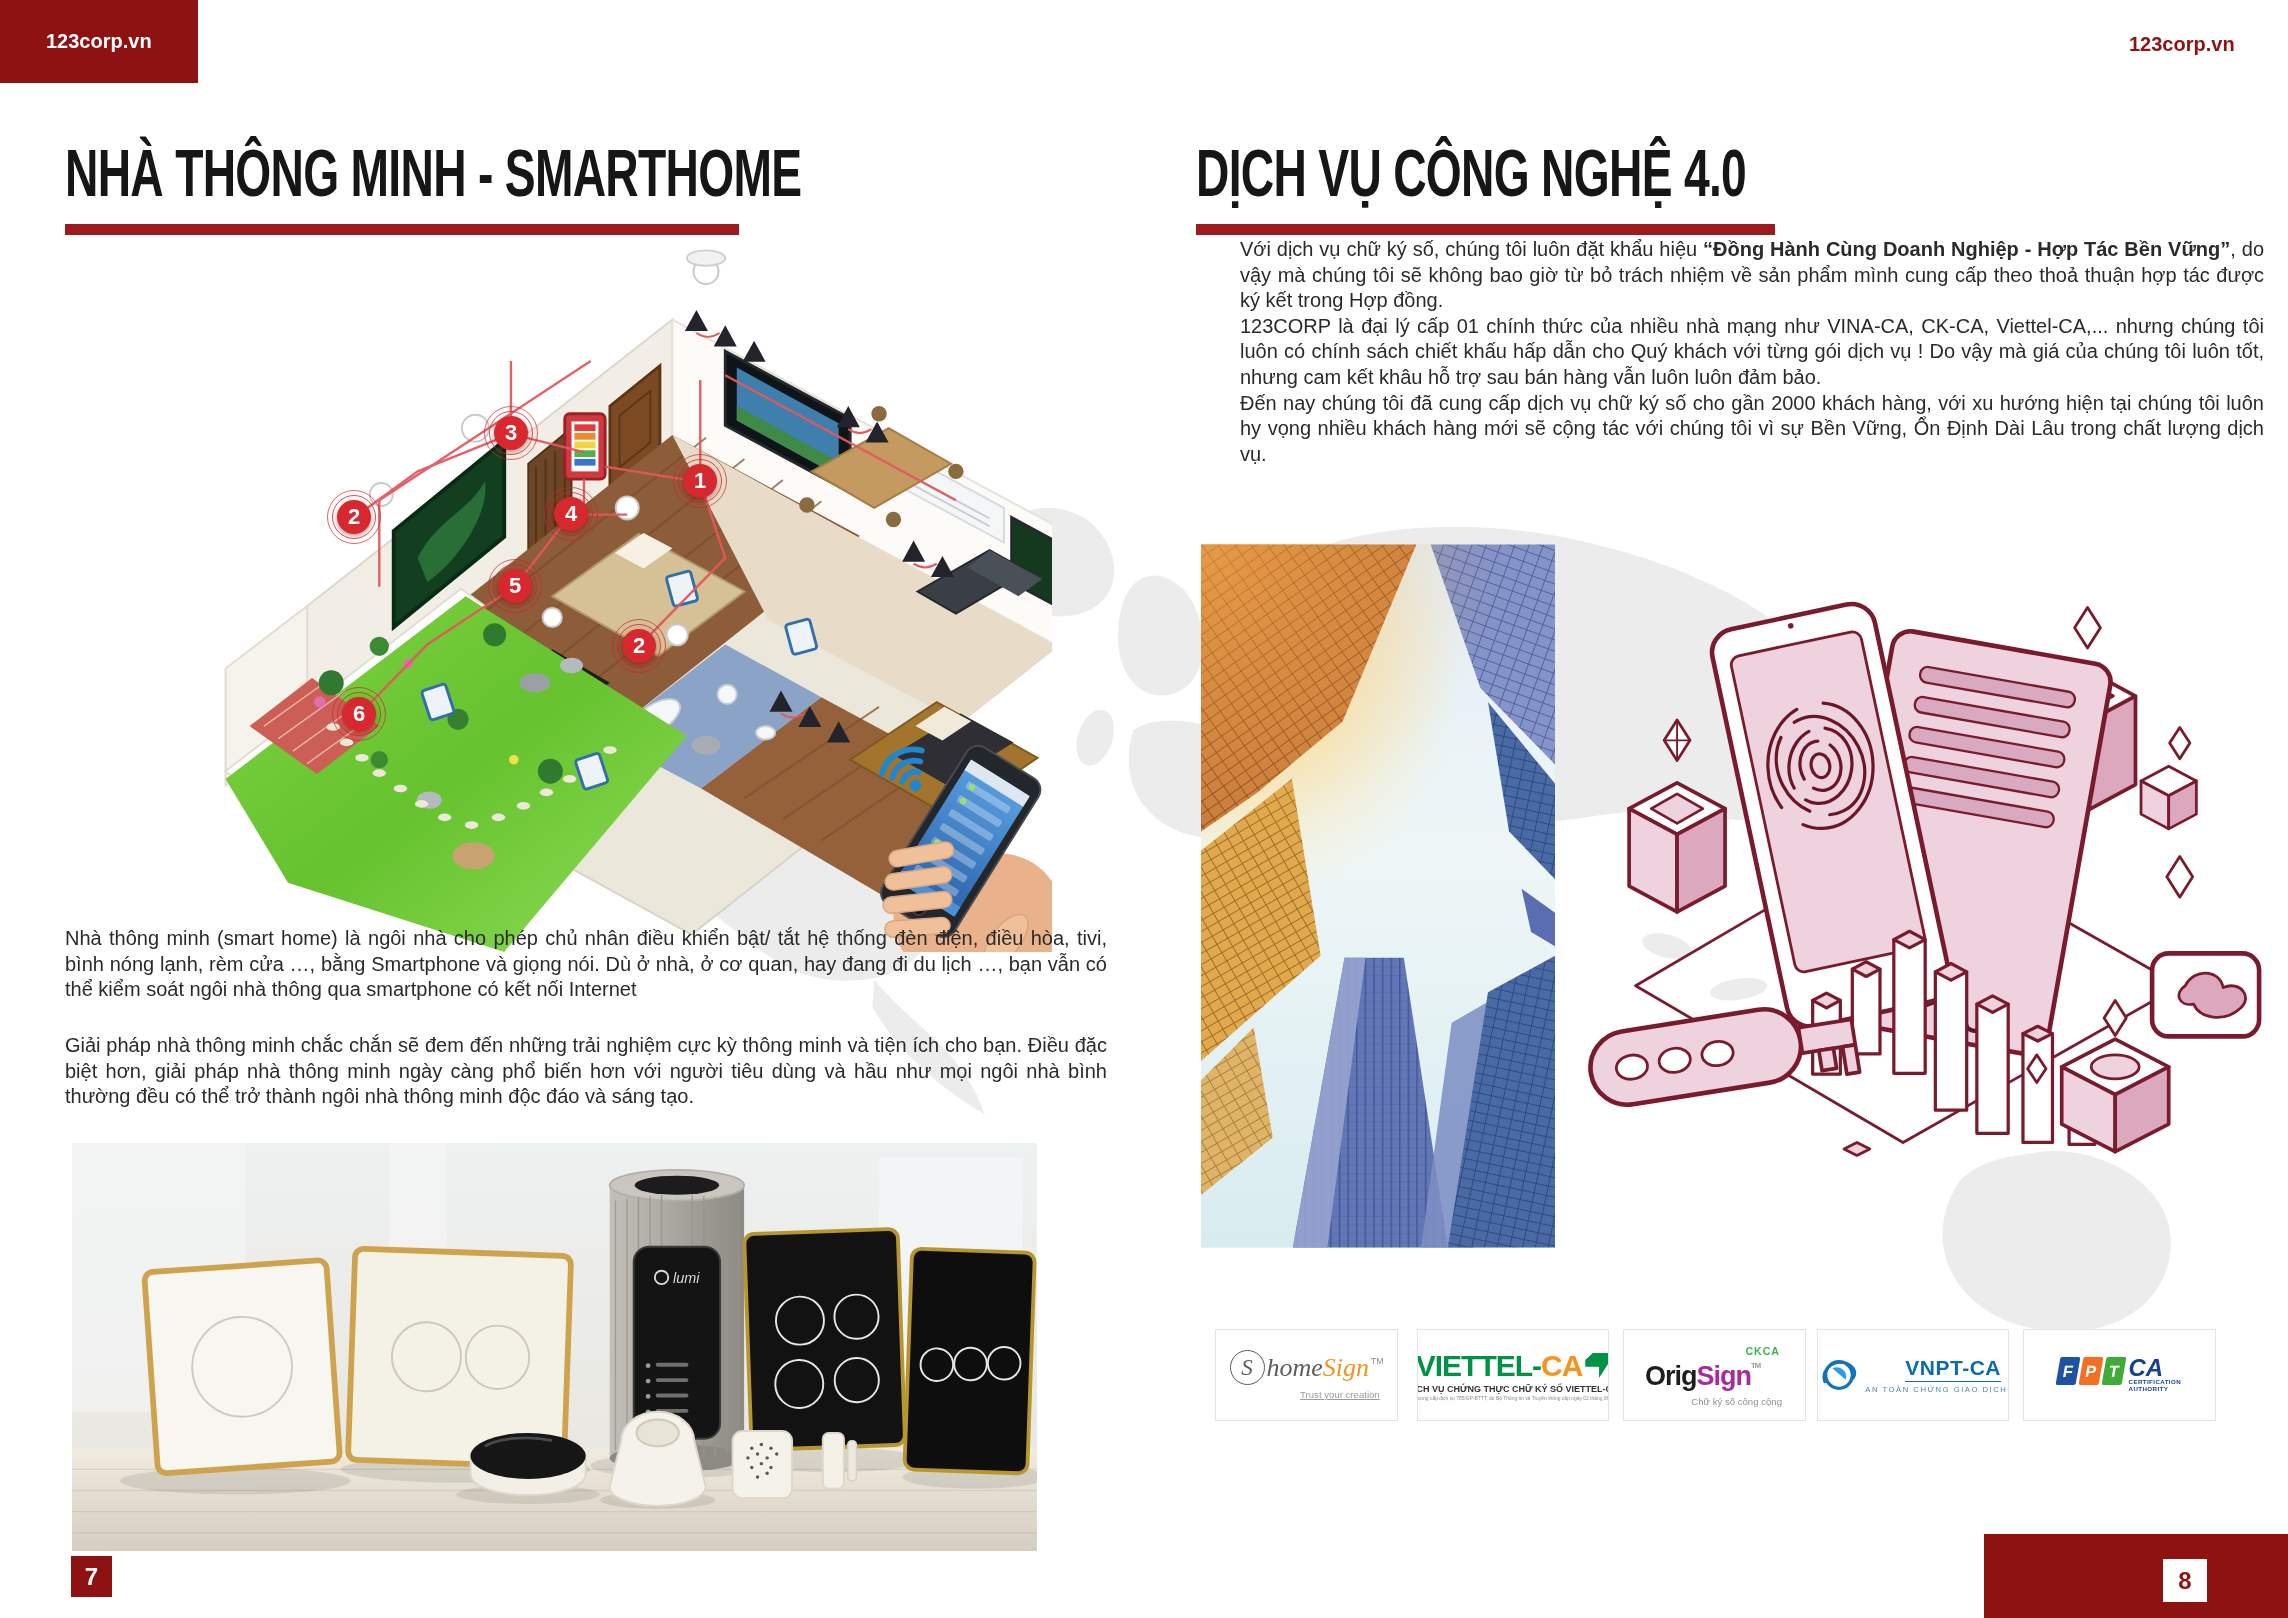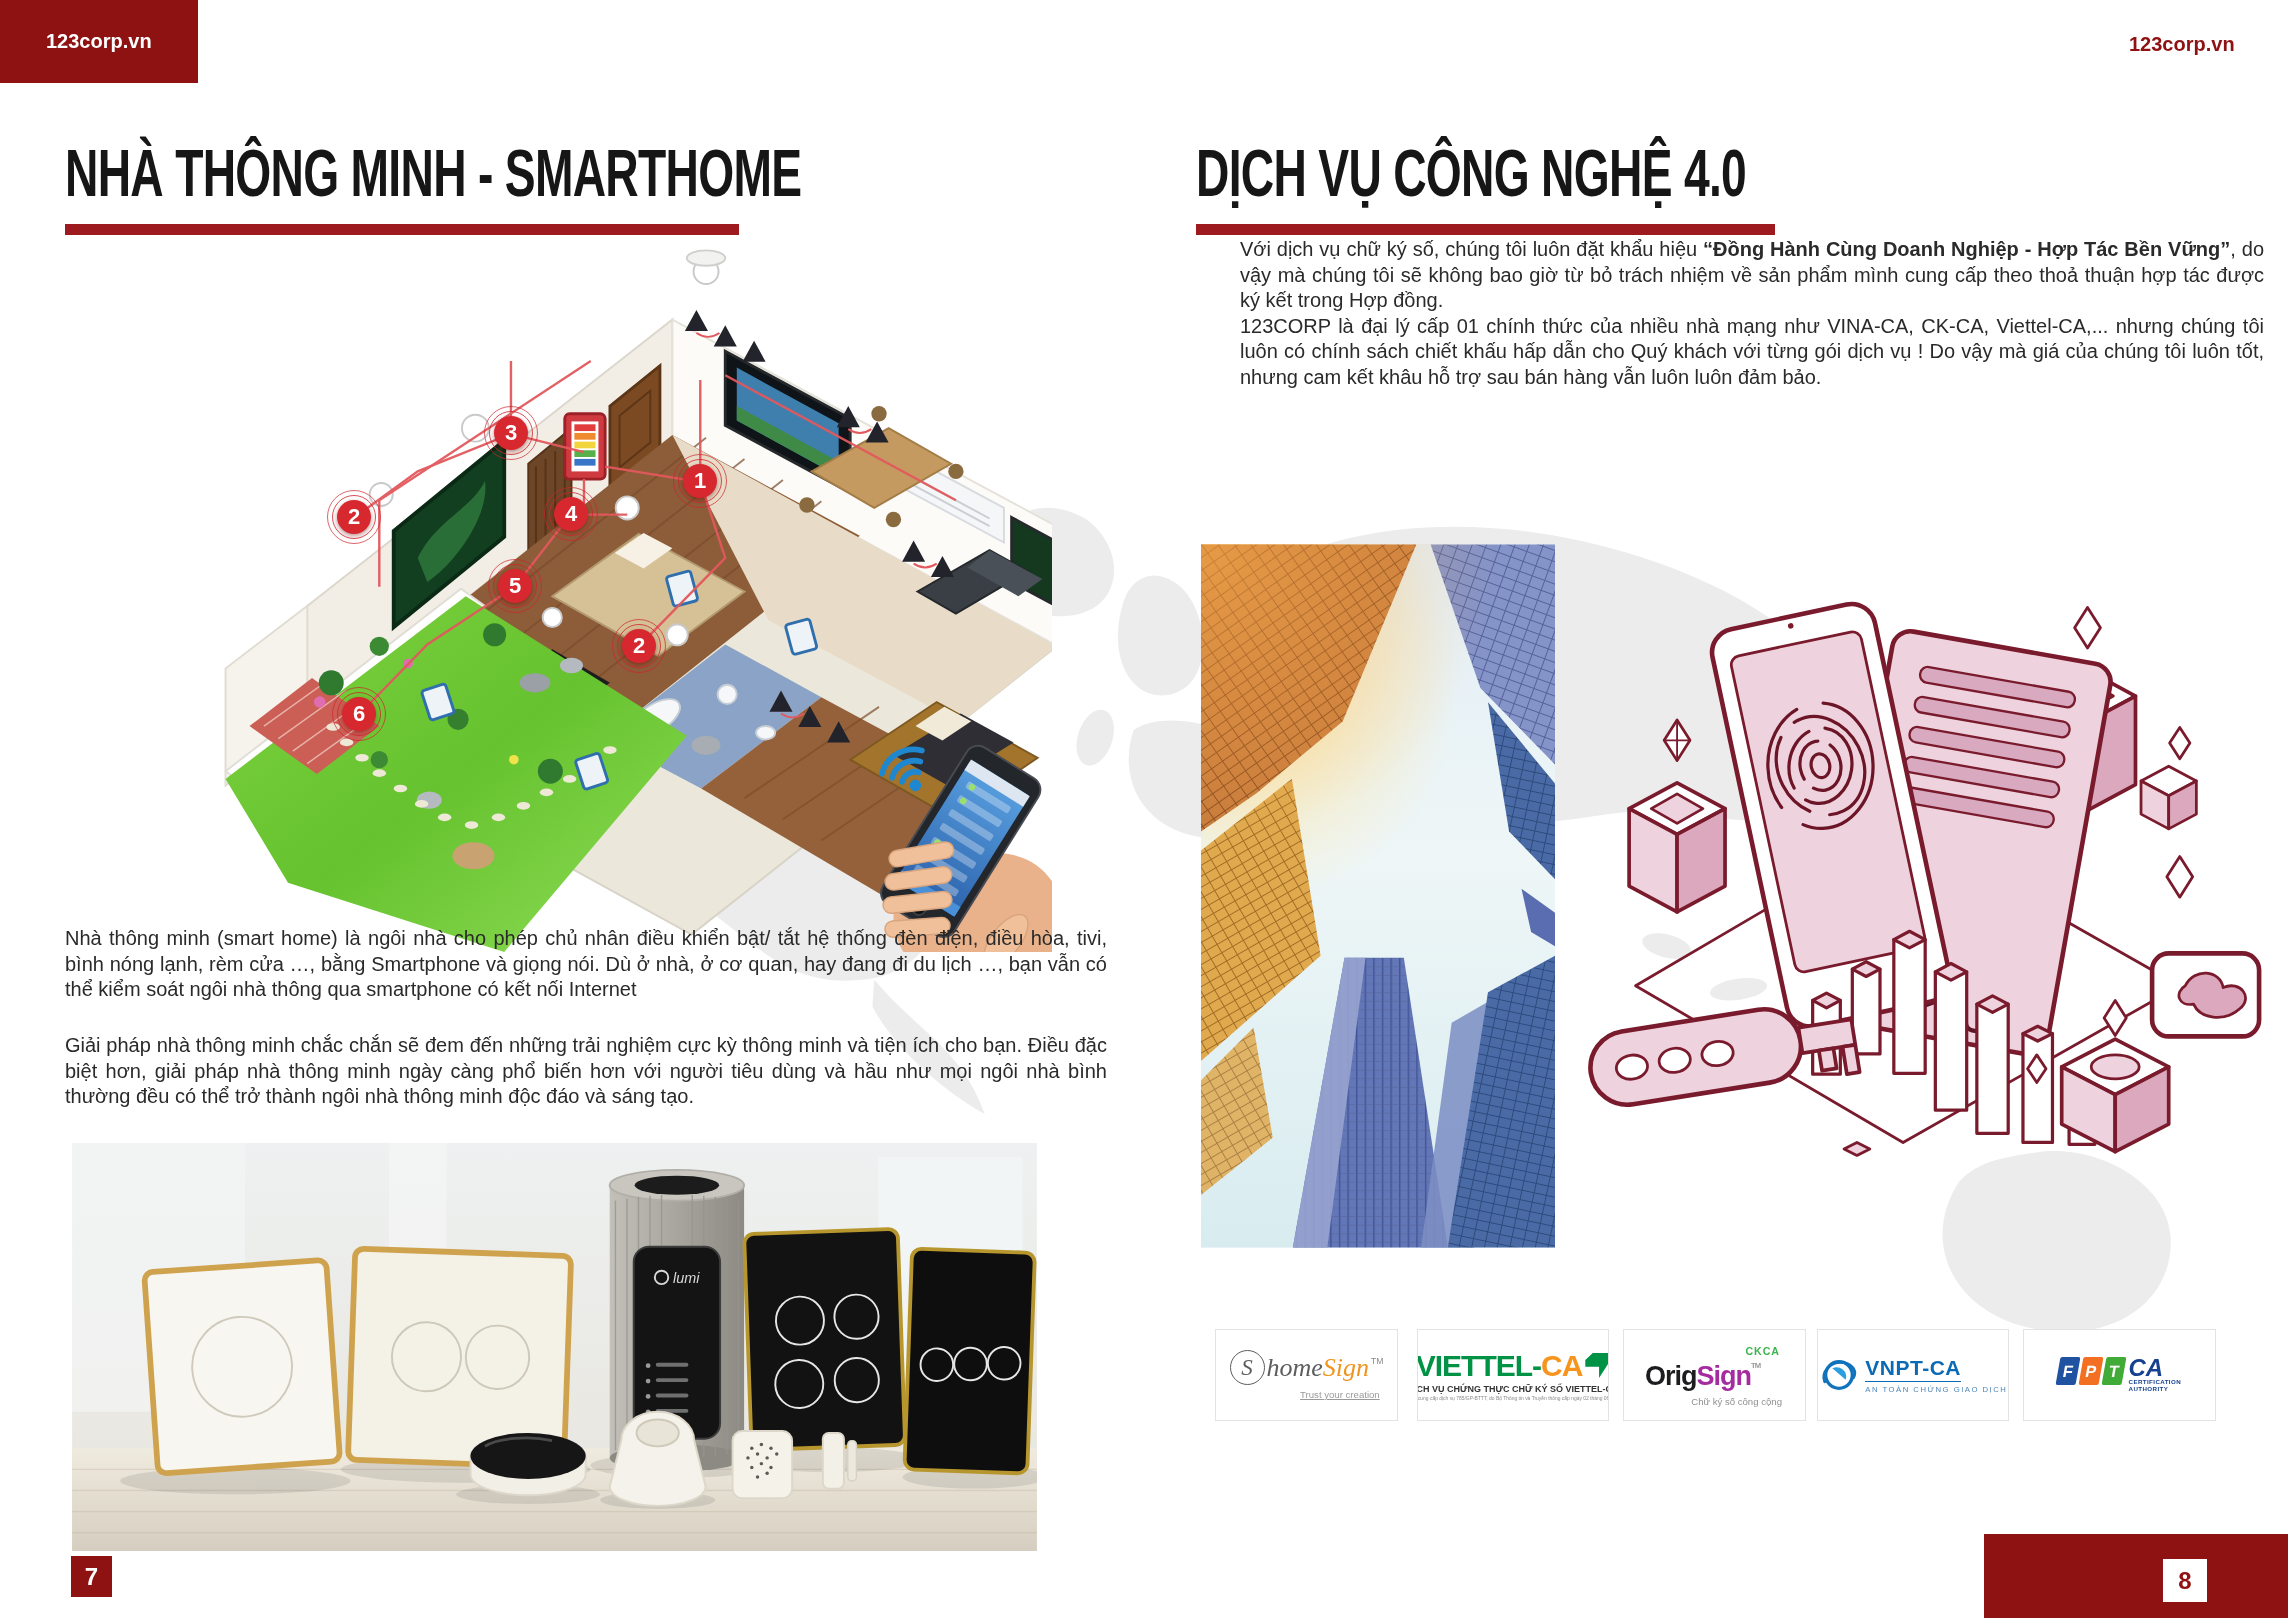--- a/index.html
+++ b/index.html
@@ -40,21 +40,21 @@
   .vt-sub{font-size:9px;font-weight:700;color:#333;margin-top:1.9px;white-space:nowrap;}
   .vt-lic{font-size:5.8px;color:#8a8a8a;white-space:nowrap;transform:scale(.85);margin-top:1px;}
   .lg-os{position:relative;width:100%;height:100%;}
   .os-badge{position:absolute;top:15.4px;right:25px;color:#3ab54a;font-weight:700;font-size:10.6px;letter-spacing:1px;}
   .os-main{position:absolute;top:31px;left:21px;font-weight:800;font-size:27px;letter-spacing:-1px;color:#1d1d1f;}
   .os-sign{color:#a52ba0;}
   .os-tm{font-size:7.7px;color:#999;vertical-align:top;}
   .os-tag{position:absolute;bottom:13.4px;right:23px;font-size:9.6px;color:#909090;}
   .lg-vnpt{display:flex;align-items:center;gap:6.7px;}
   .vnpt-col{display:flex;flex-direction:column;align-items:flex-start;}
-  .vnpt-name{font-weight:800;font-size:21px;color:#0b6ab5;letter-spacing:0.5px;border-bottom:1.9px solid #0b6ab5;padding-bottom:1px;}
+  .vnpt-name{font-weight:800;font-size:21px;color:#0b6ab5;letter-spacing:0.5px;border-bottom:1.9px solid #0b6ab5;padding-bottom:1px;margin-left:40px;}
   .vnpt-tag{font-size:7.7px;letter-spacing:1.5px;color:#4b86b9;margin-top:2.9px;}
   .lg-fpt{display:flex;align-items:flex-start;gap:2.9px;}
   .fpt-block{width:20px;height:28px;transform:skewX(-10deg);display:flex;align-items:center;justify-content:center;
       color:#fff;font-weight:700;font-size:16.3px;border-radius:1.9px;}
   .fpt-f{background:#1f52a0;} .fpt-p{background:#f36f21;} .fpt-t{background:#41ab37;}
   .fpt-cacol{display:flex;flex-direction:column;margin-left:1.9px;}
   .fpt-ca{font-style:italic;font-weight:800;font-size:24px;color:#16418e;line-height:22px;}
   .fpt-line{font-size:6.2px;font-weight:700;color:#16418e;letter-spacing:0.4px;line-height:6.7px;}
   
   .pagenum-left{left:71px;top:1556px;width:41px;height:41px;background:#8e1212;color:#fff;
@@ -422,20 +422,21 @@
 </div>
 
 <h1 class="abs page-title z3" style="left:1196px;margin:0;">
   <span class="title-inner">DỊCH VỤ CÔNG NGHỆ 4.0</span>
 </h1>
 <div class="abs title-rule z3" style="left:1196px;width:579px;"></div>
 
 <div class="abs body-text z3" style="left:1240px;top:237px;width:1024px;">
   <p><span>Với dịch vụ chữ ký số, chúng tôi luôn đặt khẩu hiệu </span><span class="b">“Đồng Hành Cùng Doanh Nghiệp - Hợp Tác Bền Vững”</span><span>, do vậy mà chúng tôi sẽ không bao giờ từ bỏ trách nhiệm về sản phẩm mình cung cấp theo thoả thuận hợp tác được ký kết trong Hợp đồng.</span></p>
   <p>123CORP là đại lý cấp 01 chính thức của nhiều nhà mạng như VINA-CA, CK-CA, Viettel-CA,... nhưng chúng tôi luôn có chính sách chiết khấu hấp dẫn cho Quý khách với từng gói dịch vụ ! Do vậy mà giá của chúng tôi luôn tốt, nhưng cam kết khâu hỗ trợ sau bán hàng vẫn luôn luôn đảm bảo.</p>
+  <p>Đến nay chúng tôi đã cung cấp dịch vụ chữ ký số cho gần 2000 khách hàng, với xu hướng hiện tại chúng tôi luôn hy vọng nhiều khách hàng mới sẽ cộng tác với chúng tôi vì sự Bền Vững, Ổn Định Dài Lâu trong chất lượng dịch vụ.</p>
 </div>
 
 <svg class="abs z2" style="left:1201px;top:544px;" width="354" height="704" viewBox="0 0 370 735">
   <defs>
     <linearGradient id="skyG" x1="0" y1="0" x2="0" y2="1">
       <stop offset="0" stop-color="#e3eef5"></stop>
         <stop offset=".45" stop-color="#eef6f7"></stop>
         <stop offset="1" stop-color="#d8ecf0"></stop>
     </linearGradient>
     <radialGradient id="sunG" cx=".5" cy=".5" r=".5">

